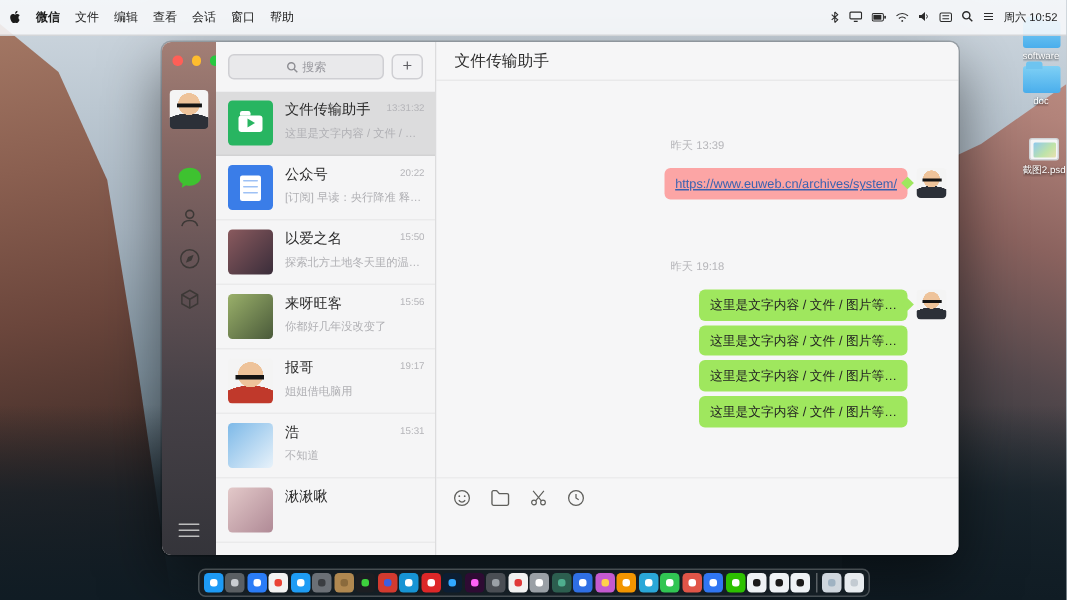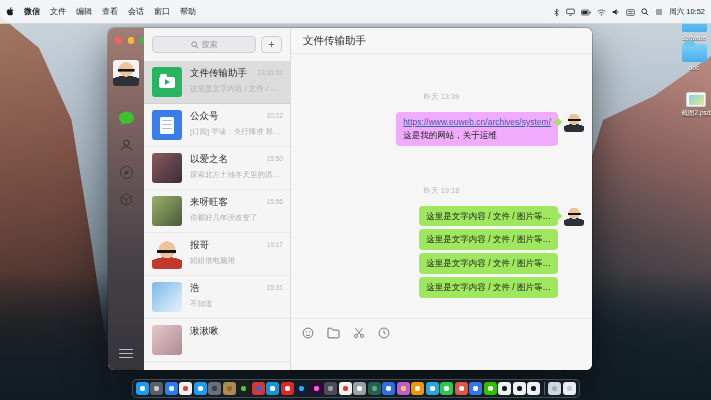--- a/index.html
+++ b/index.html
@@ -17,34 +17,34 @@
   .ground-dark { position:absolute; left:0; right:0; bottom:0; height:130px;
     background:linear-gradient(180deg,rgba(20,32,40,0) 0%,rgba(18,30,38,.75) 45%,#101c24 100%); }
 
   
   .menubar { position:absolute; top:0; left:0; right:0; height:24px; background:rgba(247,248,250,.88);
     border-bottom:1px solid rgba(0,0,0,.12); display:flex; align-items:center; padding:0 6px; z-index:50; }
   .mb-left { display:flex; align-items:center; gap:10px; }
   .mb-apple { width:8px; height:9px; display:flex; align-items:center; }
   .mb-item { font-size:8px; color:#1b1b1b; white-space:nowrap; }
   .mb-item.app { font-weight:bold; }
-  .mb-right { margin-left:auto; display:flex; align-items:flex-end; gap:6px; }
+  .mb-right { margin-left:auto; display:flex; align-items:flex-start; gap:6px; }
   .mb-clock { font-size:7.5px; color:#1b1b1b; white-space:nowrap; }
   .st-ic { display:flex; align-items:center; }
 
   
   .desk-icon { position:absolute; width:44px; display:flex; flex-direction:column; align-items:center; gap:2px; z-index:5; }
   .folder-shape { width:25px; height:18px; border-radius:2px; background:linear-gradient(180deg,#7fd0f5 0%,#4aaeec 100%); position:relative; }
   .folder-shape::before { content:""; position:absolute; top:-3px; left:2px; width:11px; height:5px; border-radius:2px 2px 0 0; background:#6ec4f0; }
   .file-shape { width:20px; height:15px; border-radius:2px; background:#f4f5f6; border:1px solid #d0d3d6; display:flex; align-items:center; justify-content:center; }
   .file-thumb { width:15px; height:10px; border-radius:1px; background:linear-gradient(135deg,#8ec9ee 0%,#bfe3a8 60%,#e8e0b0 100%); }
   .desk-label { font-size:6.5px; color:#fff; text-shadow:0 1px 2px rgba(0,0,0,.85); max-width:44px; overflow:hidden; white-space:nowrap; text-align:center; }
 
   
-  .window { position:absolute; left:108px; top:28px; width:484px; height:342px; border-radius:6px; overflow:hidden;
+  .window { position:absolute; left:108px; top:28px; width:531px; height:342px; border-radius:6px; overflow:hidden;
     display:flex; box-shadow:0 16px 40px rgba(0,0,0,.5), 0 0 0 1px rgba(0,0,0,.2); z-index:10; background:#f6f6f7; }
 
   
   .sidebar { width:36px; flex:0 0 36px; position:relative;
     background:linear-gradient(180deg,rgba(158,120,110,.95) 0%,rgba(128,96,92,.95) 20%,rgba(96,76,78,.95) 42%,rgba(64,58,64,.96) 68%,rgba(46,46,52,.97) 100%); }
   .traffic { position:absolute; top:9px; left:7px; display:flex; gap:6px; }
   .tl { width:6.5px; height:6.5px; border-radius:50%; }
   .tl.red{ background:#ff5f57; } .tl.yellow{ background:#febc2e; } .tl.green{ background:#28c840; }
   .side-avatar { position:absolute; top:32px; left:5px; width:26px; height:26px; border-radius:3px; }
   .avatar-man { border-radius:3px; }
@@ -311,23 +311,22 @@
       </div>
   </div>
 
   <div class="chatpanel">
     <div class="chat-header">
       <span class="chat-title">文件传输助手</span>
     </div>
     <div class="messages" id="messages">
         <div class="ts" style="margin-top: 38px;">昨天 13:39</div>
         <div class="msg-row" style="margin-top: 10px;">
-          <div class="bubble" style="background: #f0abfc;">
+          <div class="bubble" style="background: #fca5a5;">
             <div class="lnk" style="color: rgb(58, 98, 176);">https://www.euweb.cn/archives/system/</div>
-            <div>这是我的网站，关于运维</div>
             <span class="tail" style="background: rgb(159, 231, 94);"></span>
           </div>
           <div class="msg-av" style="background:
     linear-gradient(#141414,#141414) no-repeat 50% 40%/64% 10%,
     radial-gradient(circle at 50% 36%, #eec39a 0 34%, rgba(0,0,0,0) 35%),
     radial-gradient(ellipse 78% 48% at 50% 108%, #2c3038 0 99%, rgba(0,0,0,0) 100%),
     #f4f4f4;;border-radius:3px"></div>
         </div>
         <div class="ts" style="margin-top: 40px;">昨天 19:18</div>
         <div class="msg-row" style="margin-top: 10px;">

